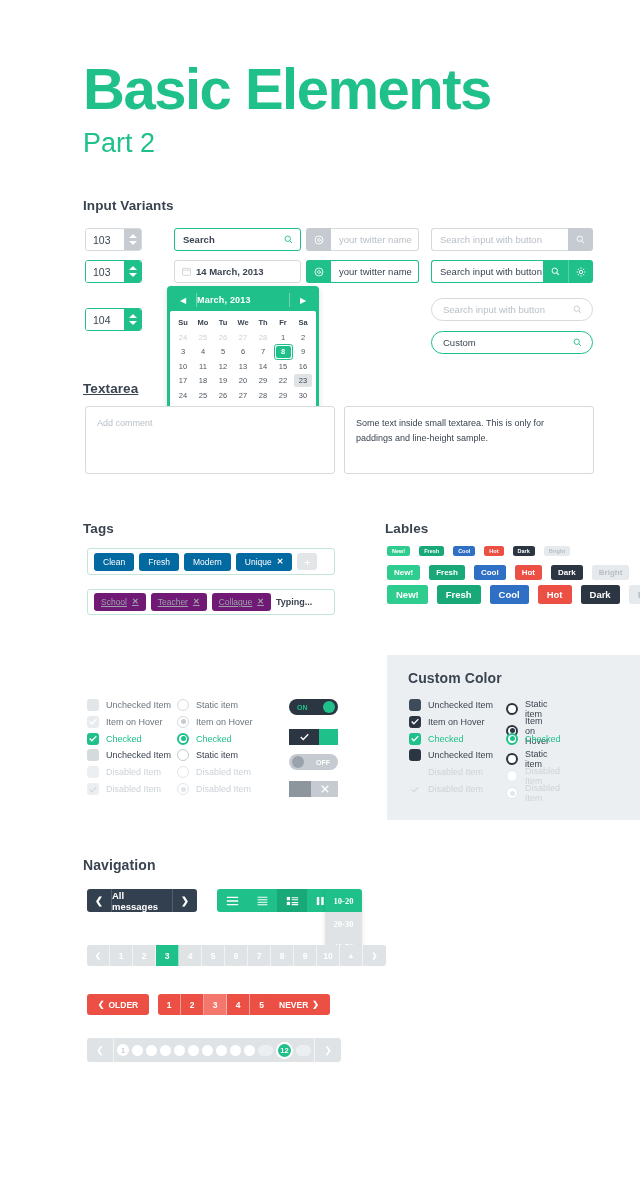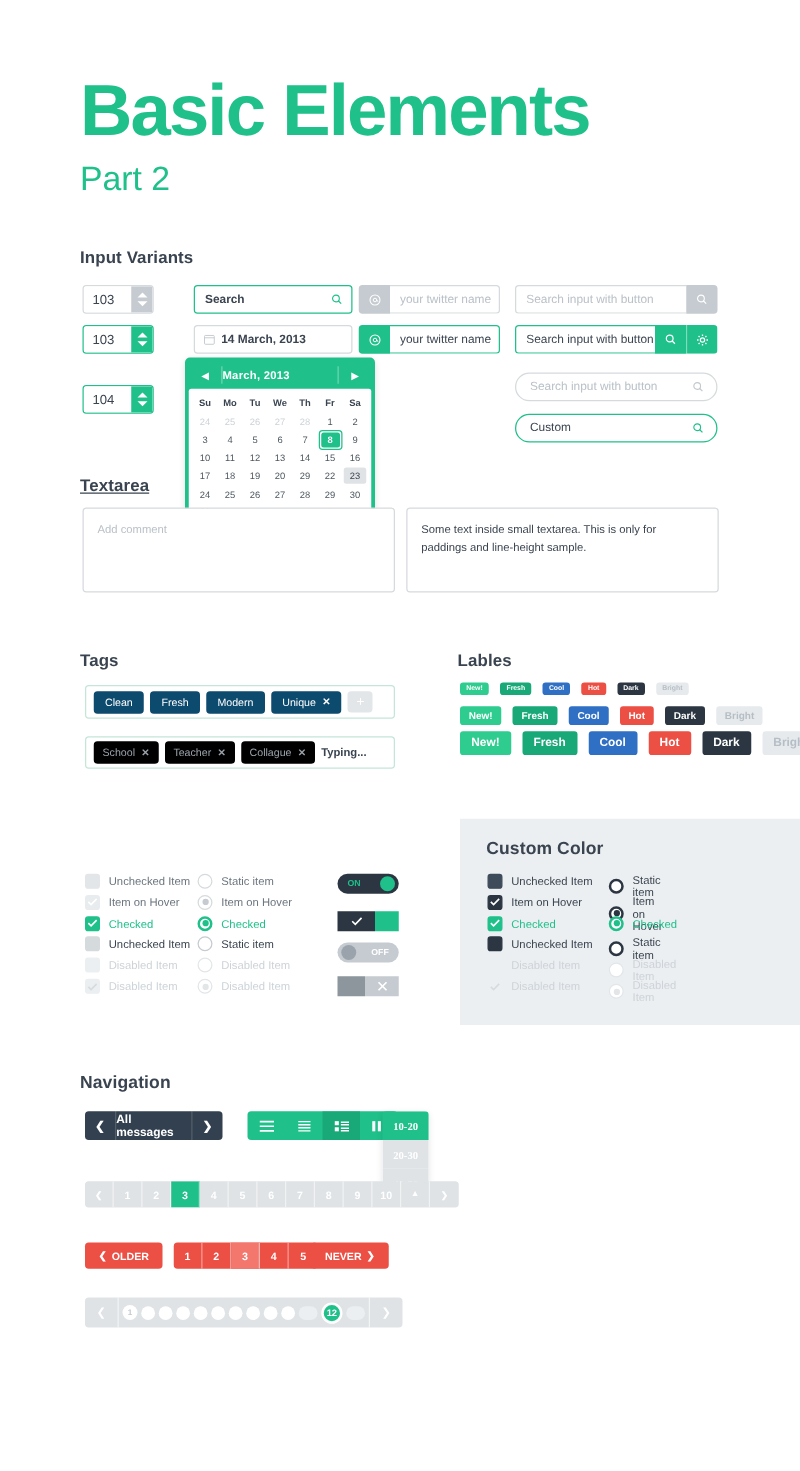--- a/index.html
+++ b/index.html
@@ -4,21 +4,21 @@
 <style>
   * { box-sizing: border-box; margin: 0; padding: 0; }
   body {
     width: 640px; height: 1177px;
     background: #ffffff;
     font-family: "Liberation Sans", sans-serif;
     color: #3a4450;
     position: relative;
     overflow: hidden;
   }
-  .page { position: relative; width: 512px; height: 1177px; }
+  .page { position: relative; width: 512px; height: 1177px; margin-left: 19px; }
 
   
   .hdr { position: absolute; left: 64px; top: 58px; }
   .hdr-title {
     font-size: 58px; font-weight: bold; color: #1fc08a;
     letter-spacing: -1.5px; line-height: 62px;
   }
   .hdr-sub {
     font-size: 27px; color: #1fc08a; line-height: 34px; margin-top: 6px;
     font-weight: normal;
@@ -94,31 +94,31 @@
     position: absolute; border: 1px solid #d5dadd; border-radius: 3px;
     background: #fff; font-size: 9px; padding: 9px 11px; line-height: 15px;
   }
 
   
   .tagbox {
     position: absolute; border: 1px solid #c3e6d9; border-radius: 3px;
     background: #fff; display: flex; align-items: center; gap: 5px; padding: 0 6px;
   }
   .tag {
-    background: #0c4a6e; color: #fff; font-size: 8.5px; border-radius: 3px;
+    background: #0369a1; color: #fff; font-size: 8.5px; border-radius: 3px;
     padding: 4px 9px; display: flex; align-items: center; gap: 5px; white-space: nowrap;
   }
   .tag-x { font-size: 8px; font-weight: bold; }
   .tag-add {
     background: #e2e6e9; color: #fff; font-size: 11px; border-radius: 3px;
     width: 20px; height: 17px; display: flex; align-items: center; justify-content: center;
   }
   .tag2 {
-    background: #000000; color: #9aa3ab; font-size: 8.5px; border-radius: 3px;
-    padding: 4px 7px; display: flex; align-items: center; gap: 5px; white-space: nowrap;
+    background: #701a75; color: #9aa3ab; font-size: 8.5px; border-radius: 3px;
+    padding: 4px 7px; display: flex; align-items: flex-start; gap: 5px; white-space: nowrap; text-decoration: underline;
   }
   .typing { font-size: 9px; font-weight: bold; color: #3a4450; }
 
   
   .lbl { display: inline-flex; align-items: center; justify-content: center; color: #fff; border-radius: 2.5px; font-weight: bold; white-space: nowrap; }
   .lbl-row { position: absolute; display: flex; align-items: center; }
 
   
   .cbrow { position: absolute; display: flex; align-items: center; gap: 7px; font-size: 9px; }
   .cbx { width: 12px; height: 12px; border-radius: 2.5px; display: flex; align-items: center; justify-content: center; flex: none; }

